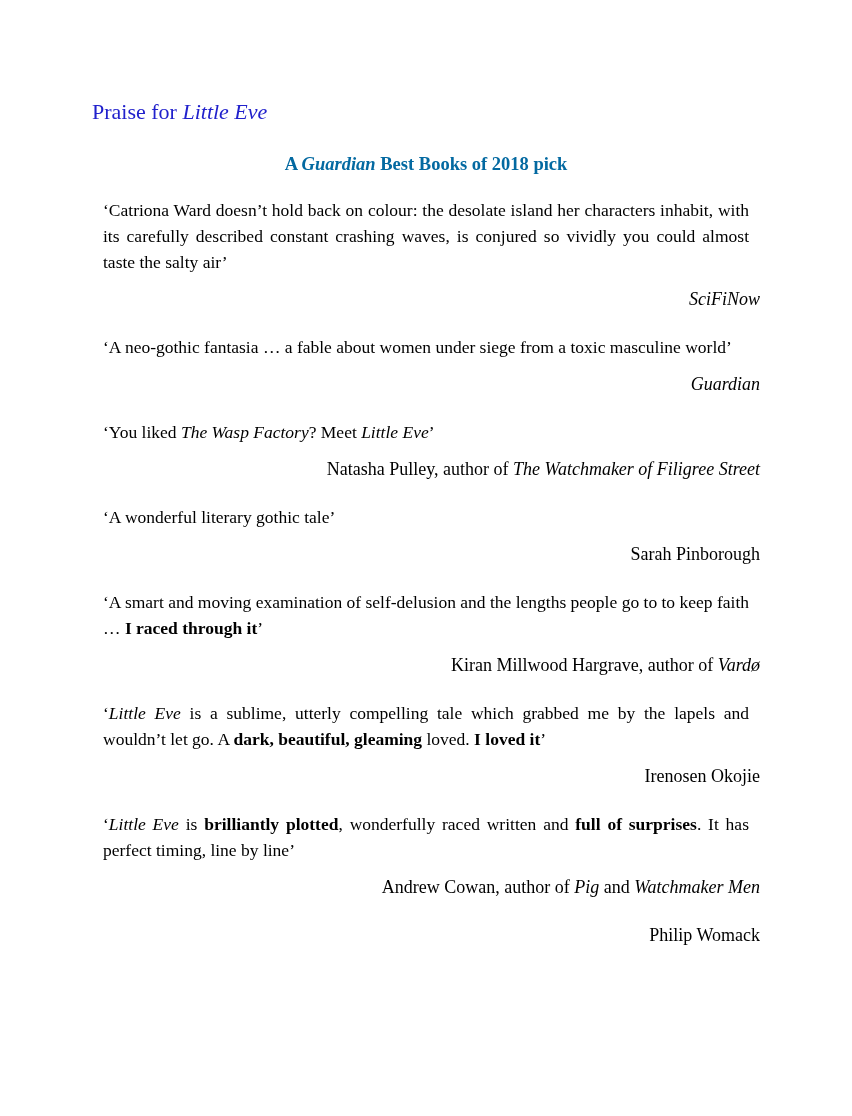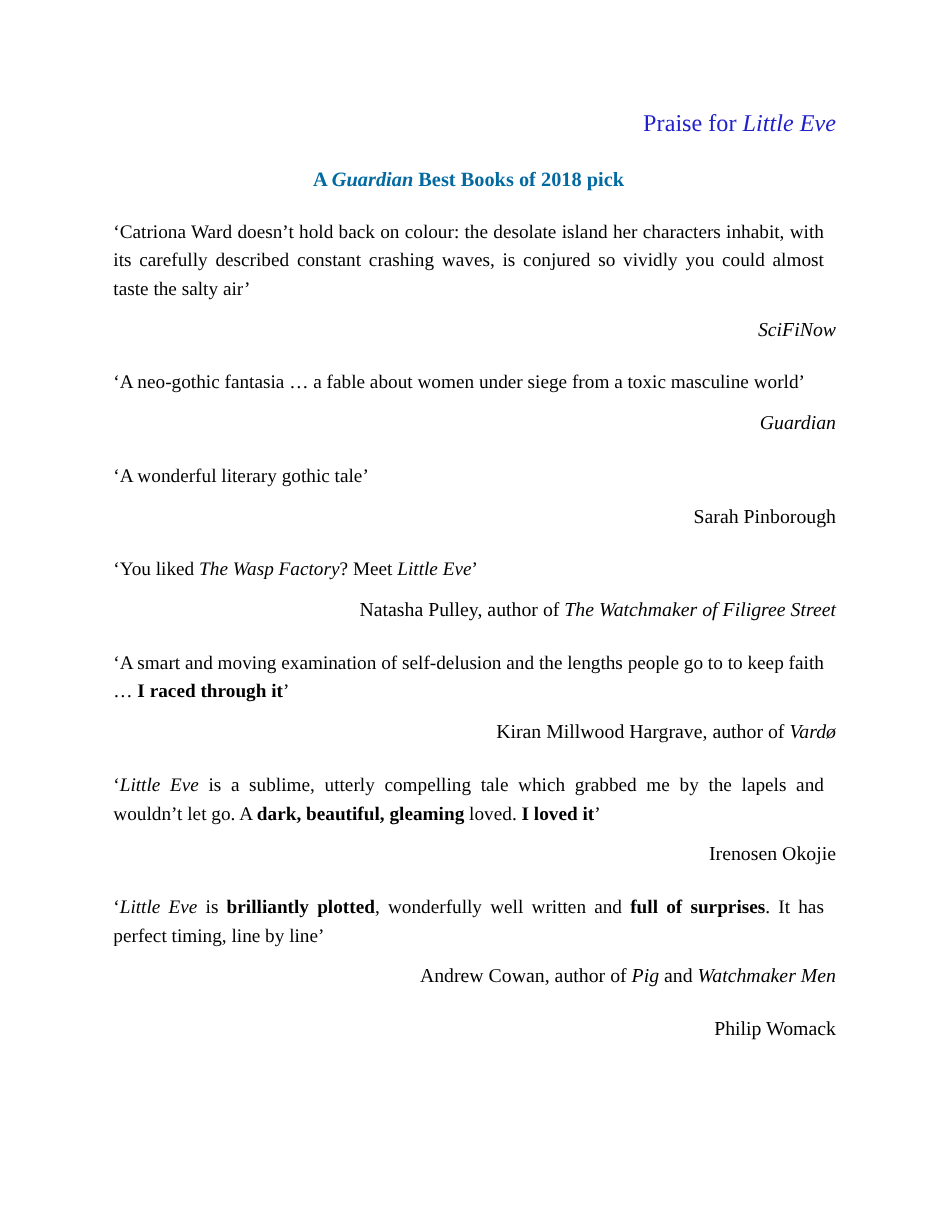--- a/index.html
+++ b/index.html
@@ -13,21 +13,21 @@
     height: 1116px;
     box-sizing: border-box;
     background: #ffffff;
     padding: 98px 92px 0 92px;
     font-family: "Liberation Serif", "DejaVu Serif", serif;
     color: #000000;
     overflow: hidden;
   }
   .title {
     margin: 0;
-    text-align: right;
+    text-align: left;
     font-size: 22px;
     line-height: 1.25;
     font-weight: normal;
     color: #2121cc;
   }
   .subtitle {
     margin: 27px 0 0 0;
     text-align: center;
     font-size: 18.5px;
     line-height: 1.2;
@@ -67,36 +67,36 @@
   <div class="quotes" id="quotes-list">
       <div class="quote-block">
         <p class="quote"><span class="s-n">‘Catriona Ward doesn’t hold back on colour: the desolate island her characters inhabit, with its carefully described constant crashing waves, is conjured so vividly you could almost taste the salty air’</span></p>
         <p class="attribution"><span class="s-i">SciFiNow</span></p>
       </div>
       <div class="quote-block">
         <p class="quote"><span class="s-n">‘A neo-gothic fantasia … a fable about women under siege from a toxic masculine world’</span></p>
         <p class="attribution"><span class="s-i">Guardian</span></p>
       </div>
       <div class="quote-block">
+        <p class="quote"><span class="s-n">‘You liked </span><span class="s-i">The Wasp Factory</span><span class="s-n">? Meet </span><span class="s-i">Little Eve</span><span class="s-n">’</span></p>
+        <p class="attribution"><span class="s-n">Natasha Pulley, author of </span><span class="s-i">The Watchmaker of Filigree Street</span></p>
+      </div>
+      <div class="quote-block">
         <p class="quote"><span class="s-n">‘A wonderful literary gothic tale’</span></p>
         <p class="attribution"><span class="s-n">Sarah Pinborough</span></p>
-      </div>
-      <div class="quote-block">
-        <p class="quote"><span class="s-n">‘You liked </span><span class="s-i">The Wasp Factory</span><span class="s-n">? Meet </span><span class="s-i">Little Eve</span><span class="s-n">’</span></p>
-        <p class="attribution"><span class="s-n">Natasha Pulley, author of </span><span class="s-i">The Watchmaker of Filigree Street</span></p>
       </div>
       <div class="quote-block">
         <p class="quote"><span class="s-n">‘A smart and moving examination of self-delusion and the lengths people go to to keep faith … </span><span class="s-b">I raced through it</span><span class="s-n">’</span></p>
         <p class="attribution"><span class="s-n">Kiran Millwood Hargrave, author of </span><span class="s-i">Vardø</span></p>
       </div>
       <div class="quote-block">
         <p class="quote"><span class="s-n">‘</span><span class="s-i">Little Eve</span><span class="s-n"> is a sublime, utterly compelling tale which grabbed me by the lapels and wouldn’t let go. A </span><span class="s-b">dark, beautiful, gleaming</span><span class="s-n"> loved. </span><span class="s-b">I loved it</span><span class="s-n">’</span></p>
         <p class="attribution"><span class="s-n">Irenosen Okojie</span></p>
       </div>
       <div class="quote-block">
-        <p class="quote"><span class="s-n">‘</span><span class="s-i">Little Eve</span><span class="s-n"> is </span><span class="s-b">brilliantly plotted</span><span class="s-n">, wonderfully well written and </span><span class="s-b">full of surprises</span><span class="s-n">. It has perfect timing, line by line’</span></p>
+        <p class="quote"><span class="s-n">‘</span><span class="s-i">Little Eve</span><span class="s-n"> is </span><span class="s-b">brilliantly plotted</span><span class="s-n">, wonderfully raced written and </span><span class="s-b">full of surprises</span><span class="s-n">. It has perfect timing, line by line’</span></p>
         <p class="attribution"><span class="s-n">Andrew Cowan, author of </span><span class="s-i">Pig</span><span class="s-n"> and </span><span class="s-i">Watchmaker Men</span></p>
       </div>
       <div class="quote-block">
         <p class="attribution"><span class="s-n">Philip Womack</span></p>
       </div>
     </div>
 </div>
 
 </body></html>

